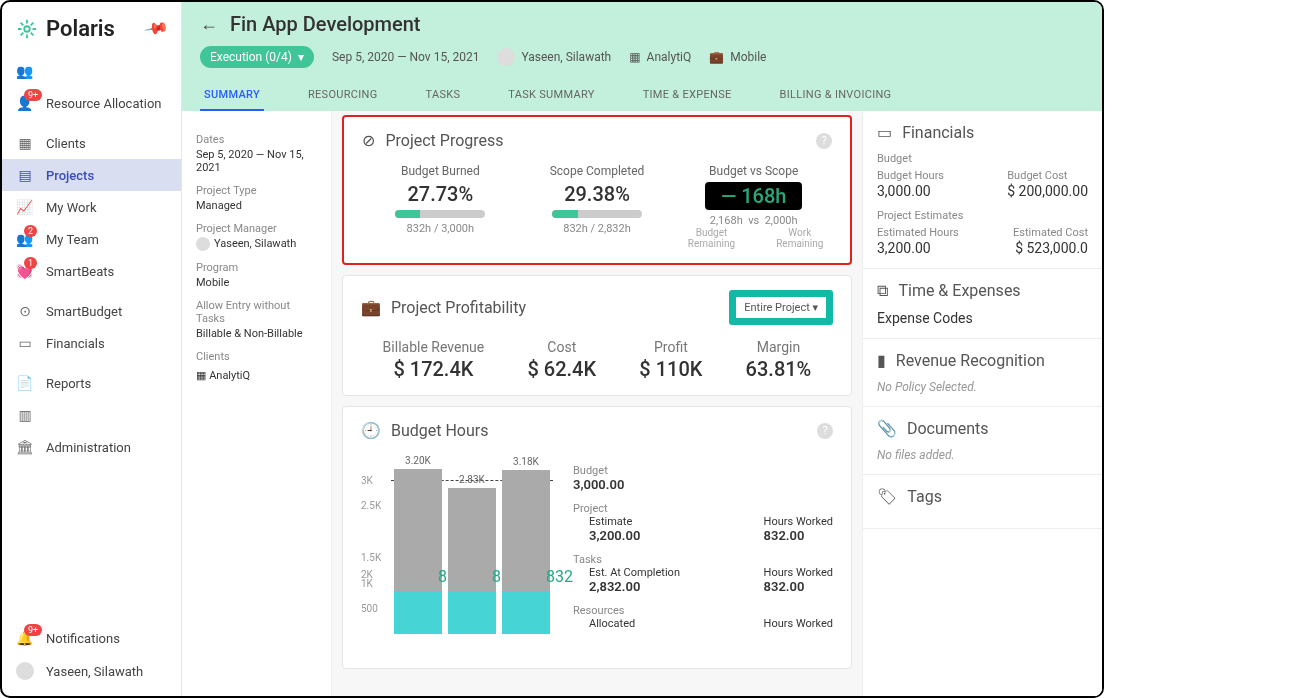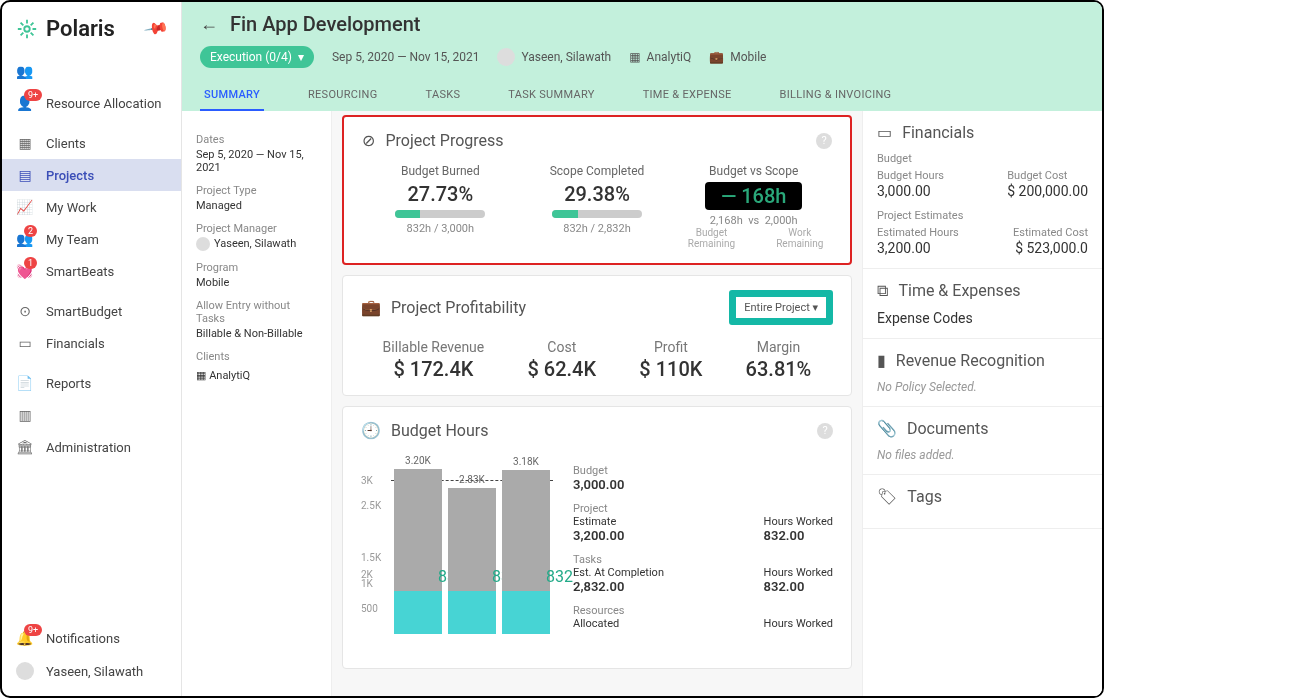--- a/index.html
+++ b/index.html
@@ -56,21 +56,21 @@
 .ytick{position:absolute;left:0;font-size:10px;color:#999;transform:translateY(-50%);}
 .dash{position:absolute;left:30px;right:0;border-top:1.5px dashed #444;}
 .bars{position:absolute;left:30px;right:0;bottom:20px;top:0;display:flex;justify-content:flex-start;align-items:flex-end;}
 .bargrp{width:70px;display:flex;flex-direction:column;align-items:center;position:relative;}
 .bar-grey{width:48px;background:#aaa;position:relative;}
 .bar-teal{width:48px;background:#47d4d4;position:absolute;bottom:0;}
 .bar-lbl{position:absolute;top:-14px;font-size:10px;color:#666;}
 .teal-lbl{position:absolute;font-size:16px;color:#2a8;bottom:48px;margin-left:44px;}
 .budget-side{width:260px;font-size:11px;}
 .bs-lbl{color:#888;margin-top:10px;}
-.bs-row{display:flex;justify-content:space-between;align-items:center;}
+.bs-row{display:flex;justify-content:space-between;align-items:center;margin-left:16px;}
 .bs-val{font-weight:600;font-size:13px;}
 .right-col{width:240px;background:#fff;border-left:1px solid #eee;overflow:hidden;}
 .rsec{border-bottom:1px solid #eee;padding:12px 14px;}
 .rsec-h{display:flex;align-items:center;gap:10px;font-size:16px;color:#555;margin-bottom:10px;}
 .rlbl{font-size:11px;color:#888;}
 .rval{font-size:14px;color:#333;margin-top:1px;}
 .rpair{display:flex;justify-content:space-between;margin-top:4px;}
 .muted{color:#999;font-style:italic;font-size:12px;}
 </style>
 </head>

